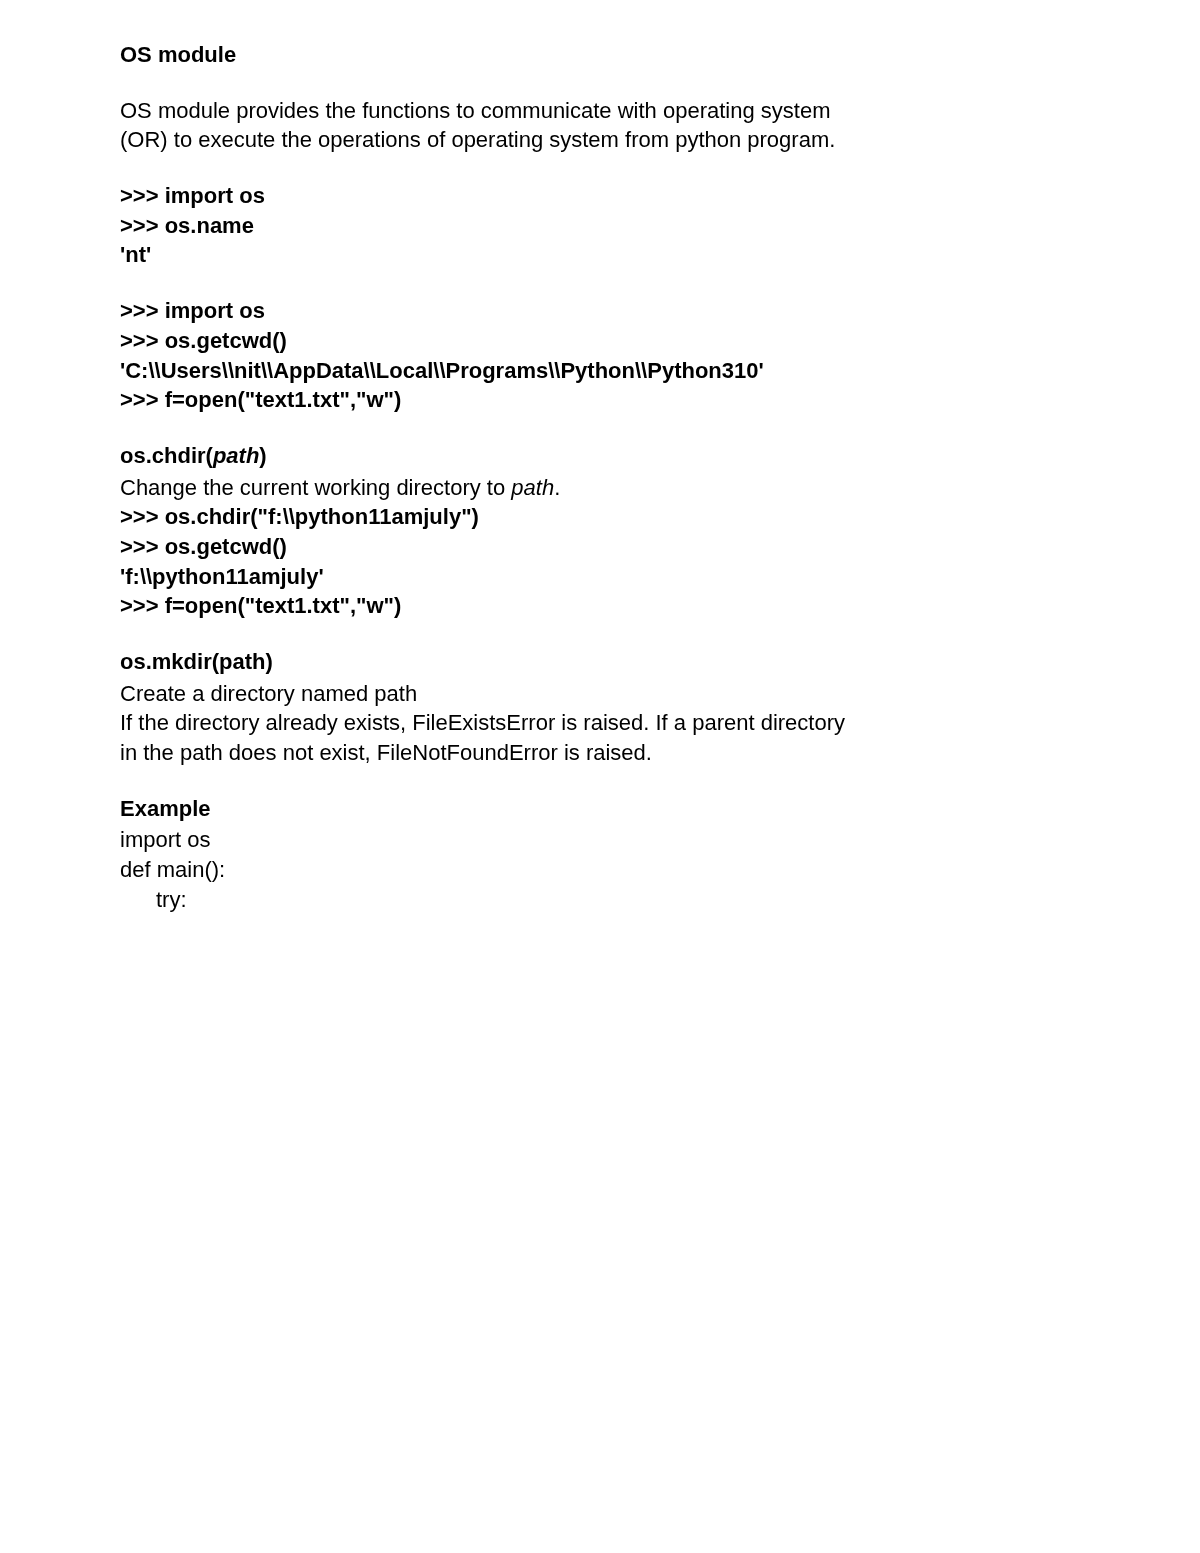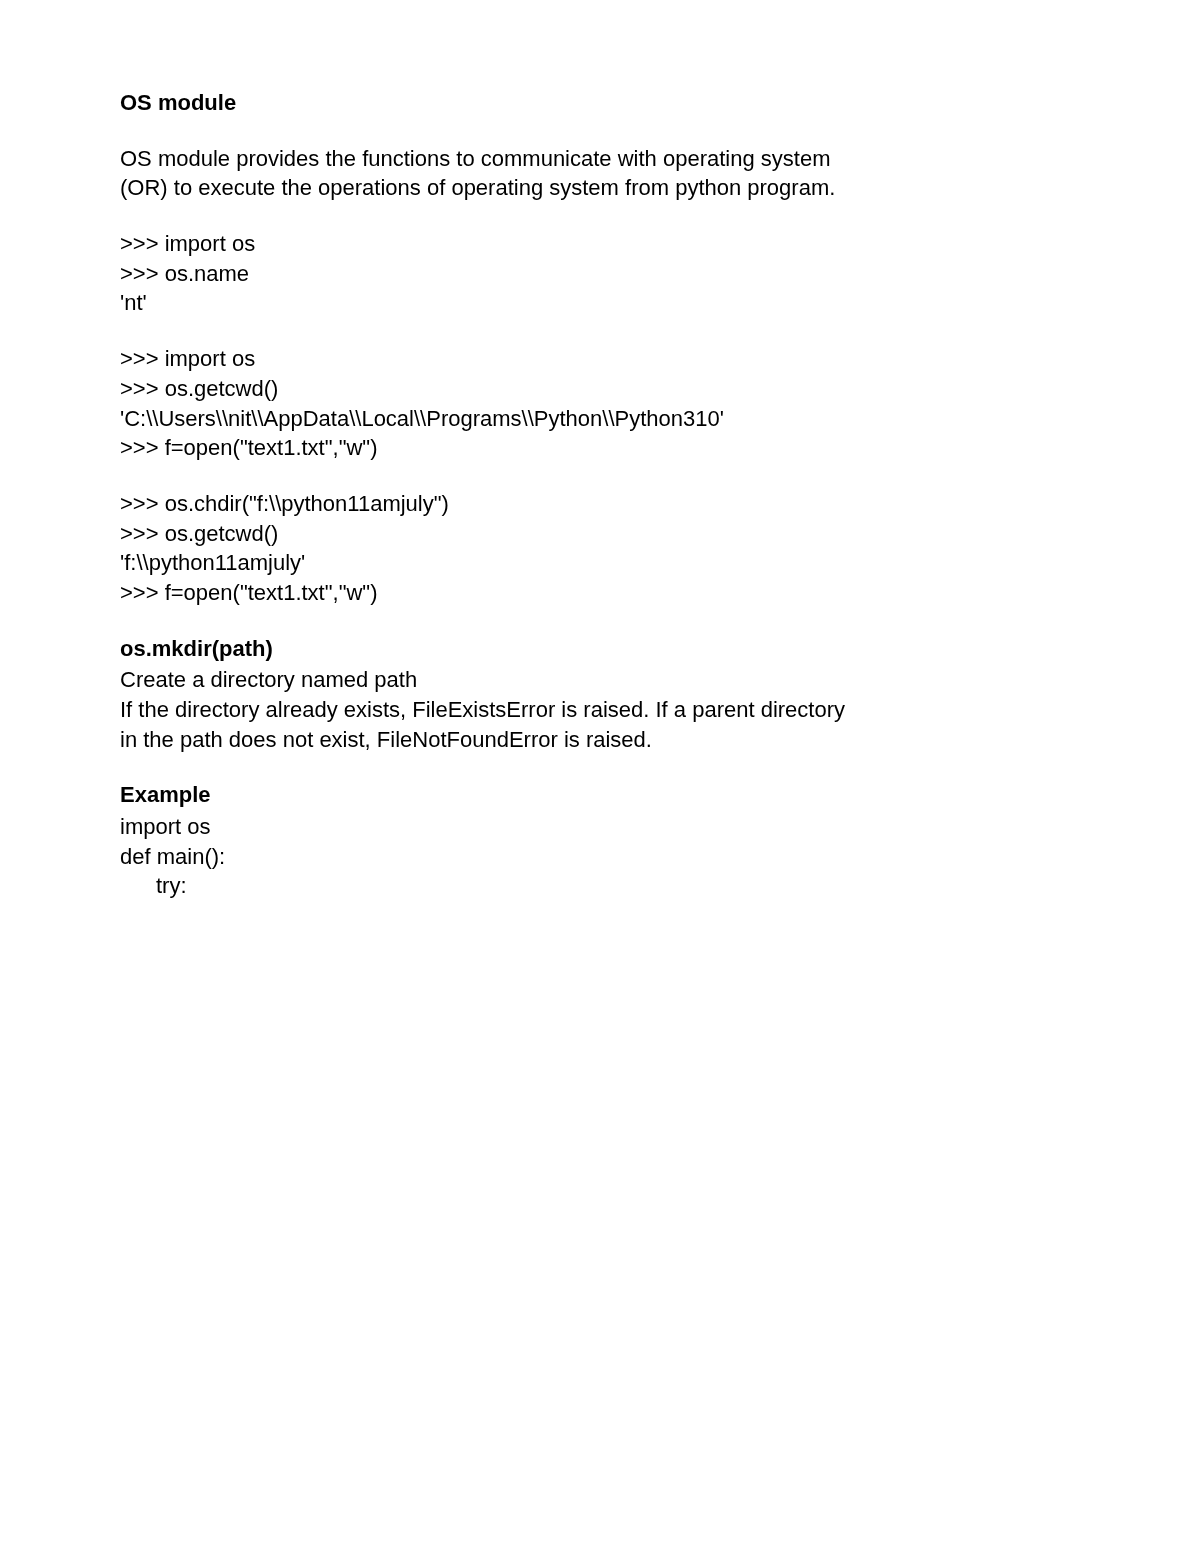--- a/index.html
+++ b/index.html
@@ -8,41 +8,42 @@
     background: #ffffff;
     font-family: Arial, Helvetica, sans-serif;
     font-size: 22px;
     color: #000000;
     line-height: 1.35;
   }
   .page {
     width: 1200px;
     min-height: 1553px;
     box-sizing: border-box;
-    padding: 88px 120px 88px 120px;
+    padding: 40px 120px 88px 120px;
     border-radius: 20px;
   }
   .bold {
     font-weight: bold;
   }
   .italic {
     font-style: italic;
   }
   .para {
     margin-bottom: 26px;
   }
   .line {
     display: block;
   }
   .section-title {
     font-weight: bold;
     margin-bottom: 2px;
   }
   .code-block {
     margin-bottom: 26px;
+    font-weight: bold;
   }
   .indent {
     padding-left: 36px;
   }
 </style>
 </head>
 <body>
 
 <div class="page">
 
@@ -65,20 +66,28 @@
   <div>
   </div>
 
   <div class="code-block">
     <span class="line">&gt;&gt;&gt; import os</span>
     <span class="line">&gt;&gt;&gt; os.getcwd()</span>
     <span class="line">'C:\\Users\\nit\\AppData\\Local\\Programs\\Python\\Python310'</span>
     <span class="line">&gt;&gt;&gt; f=open("text1.txt","w")</span>
   </div>
 
+  <div>
+    <span class="section-title line">
+      <span class="bold">os.chdir(</span><span class="bold italic">path</span><span class="bold">)</span>
+    </span>
+    <span class="line">
+      <span>Change the current working directory to </span><span class="italic">path</span><span>.</span>
+    </span>
+  </div>
 
   <div class="code-block">
     <span class="line">&gt;&gt;&gt; os.chdir("f:\\python11amjuly")</span>
     <span class="line">&gt;&gt;&gt; os.getcwd()</span>
     <span class="line">'f:\\python11amjuly'</span>
     <span class="line">&gt;&gt;&gt; f=open("text1.txt","w")</span>
   </div>
 
   <div class="para">
     <span class="section-title line">os.mkdir(path)</span>

